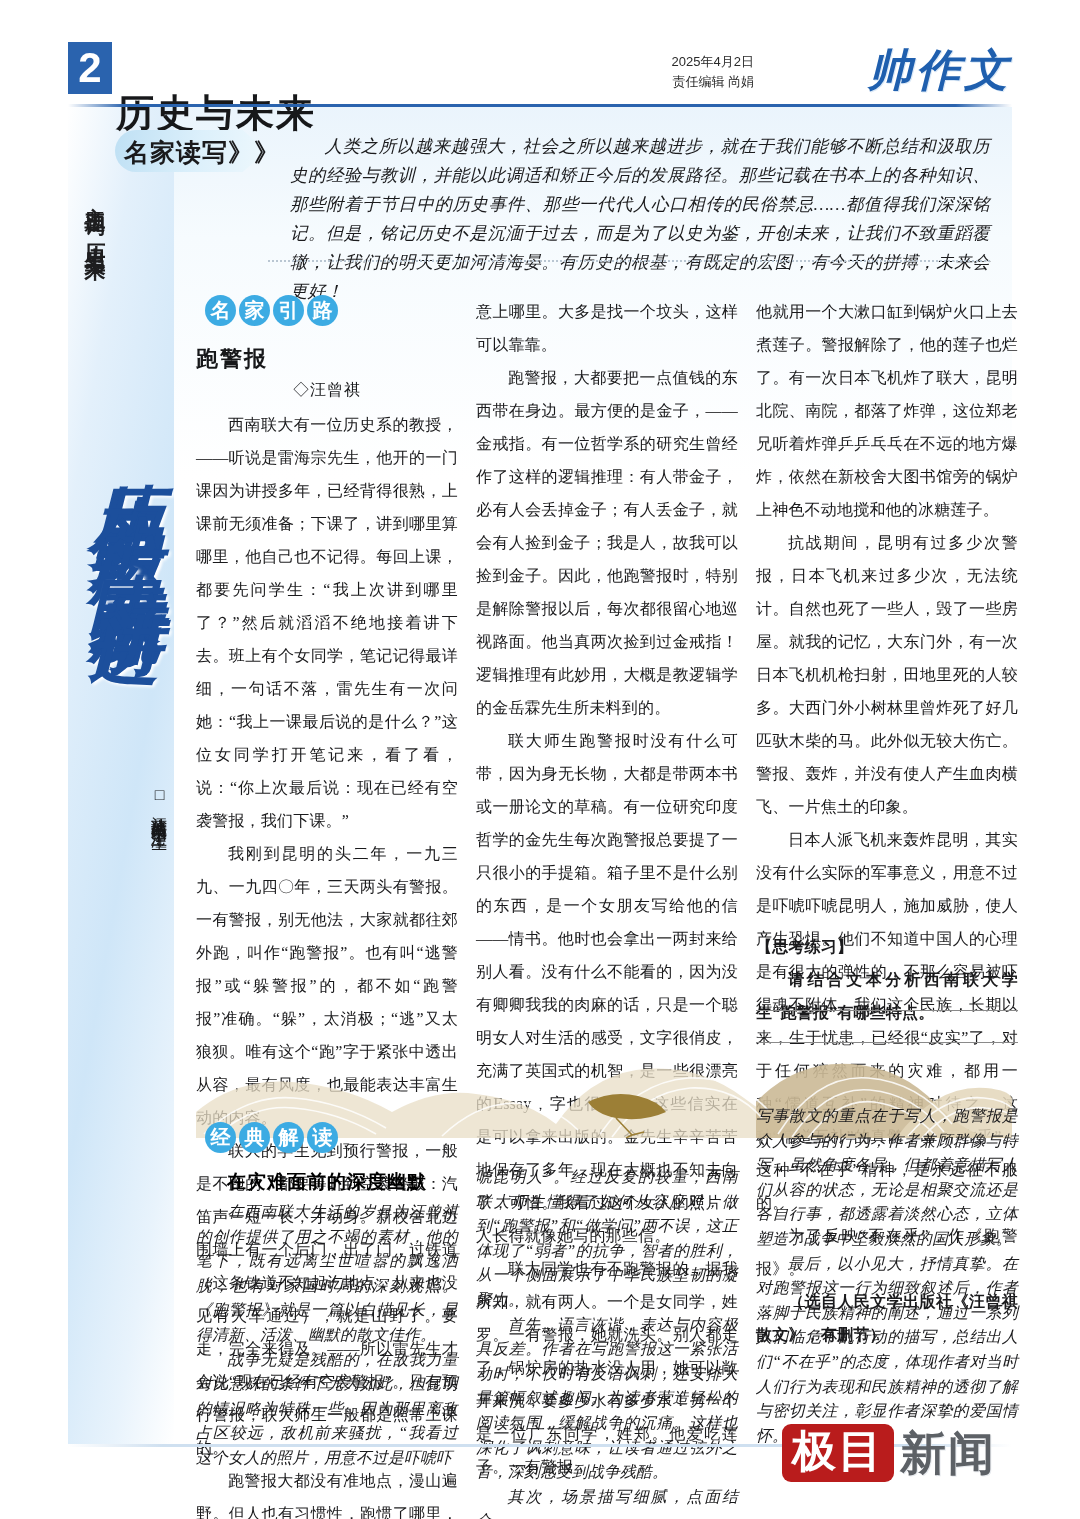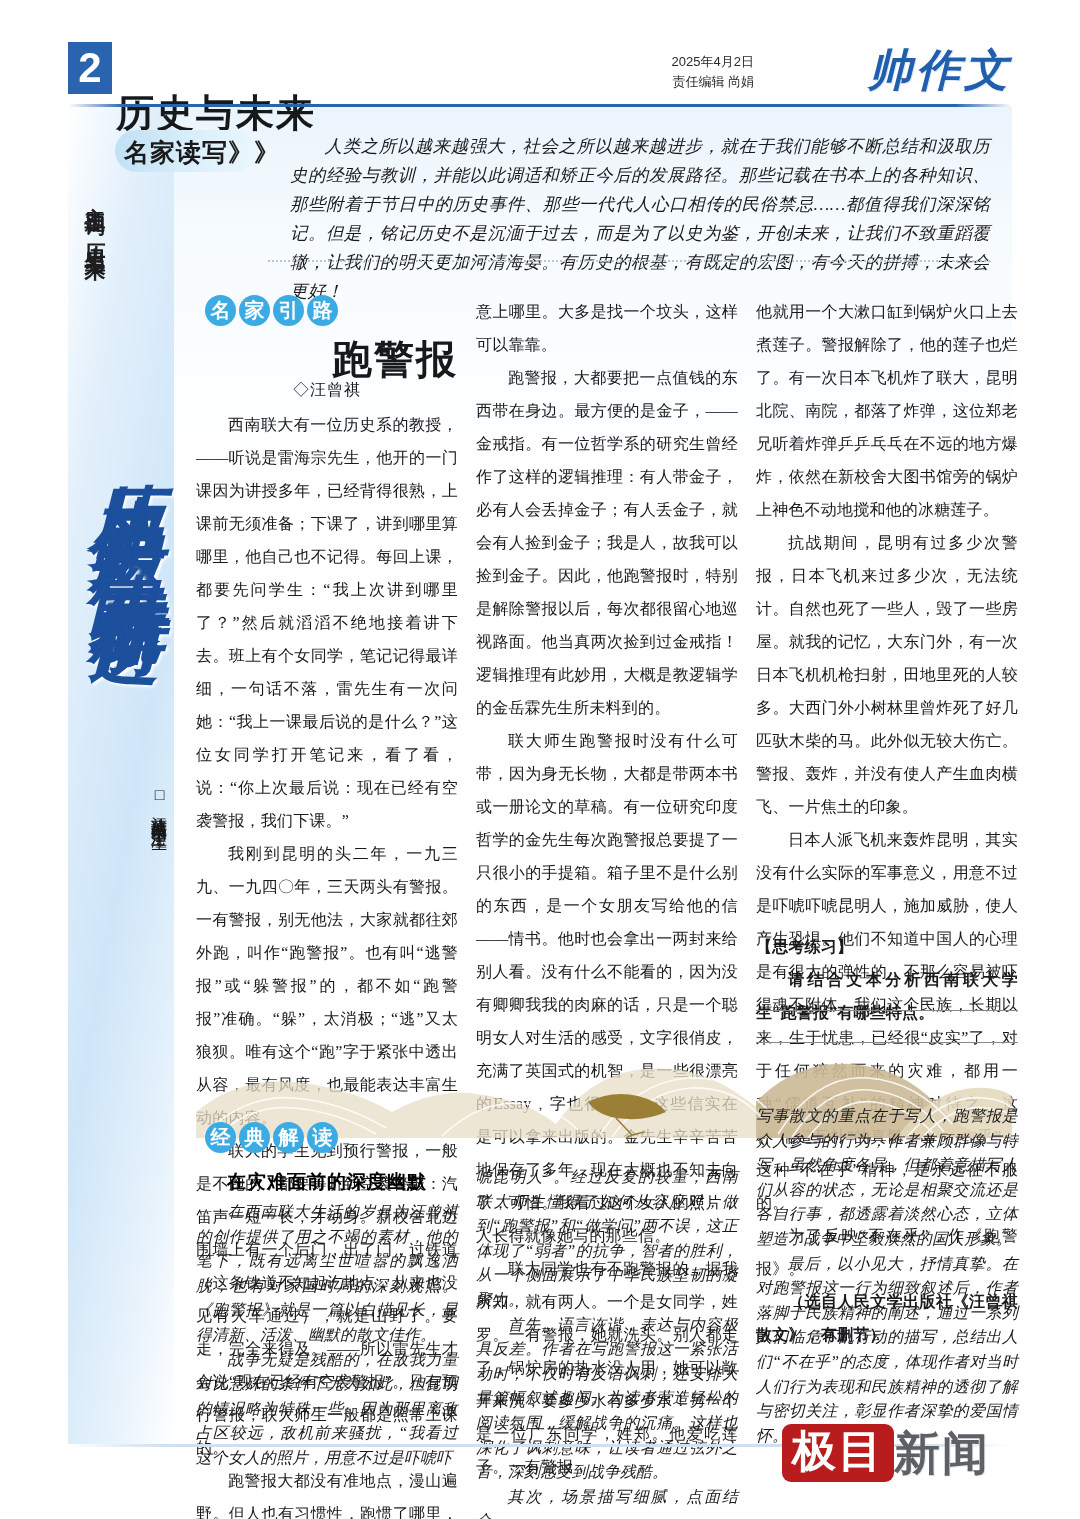--- a/index.html
+++ b/index.html
@@ -161,23 +161,23 @@
     color: #ffffff;
     font-family: "Liberation Sans", sans-serif;
     font-size: 20px; font-weight: 700;
     line-height: 31px; text-align: center;
   }
 
   
   .art-title {
     position: absolute;
     font-family: "Liberation Sans", sans-serif;
-    font-size: 40px; font-weight: 700;
+    font-size: 22px; font-weight: 700;
     color: #17181a; letter-spacing: 2px;
-    text-align: right; line-height: 38px;
+    text-align: left; line-height: 38px;
   }
   .art-author {
     position: absolute;
     font-family: "Liberation Sans", sans-serif;
     font-size: 16px; color: #17181a;
     text-align: center; line-height: 24px;
     letter-spacing: 1px;
   }
   .sub-head {
     position: absolute;
@@ -223,20 +223,21 @@
     font-size: 44px; font-weight: 700;
     padding: 2px 10px 6px 10px;
     border-radius: 9px; letter-spacing: 2px;
     line-height: 50px;
   }
   .news-logo .gray {
     color: #5d6166;
     font-family: "Liberation Sans", sans-serif;
     font-size: 46px; font-weight: 700;
     letter-spacing: 2px; line-height: 52px;
+    margin-left: 6px;
     text-shadow: 1px 1px 0 #e7eaee;
   }
   .footer-rule {
     position: absolute; left: 68px; top: 1444px;
     width: 944px; height: 3px;
     background: linear-gradient(90deg, #ffffff 0%, #cfe0f0 10%, #cfe0f0 90%, #ffffff 100%);
   }
 </style>
 </head>
 <body>

